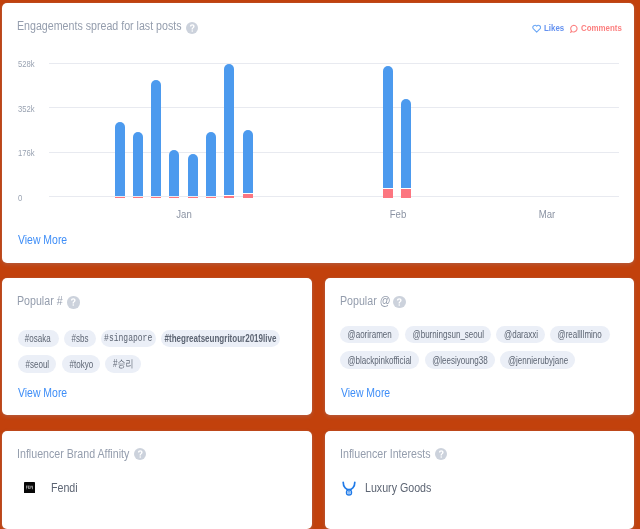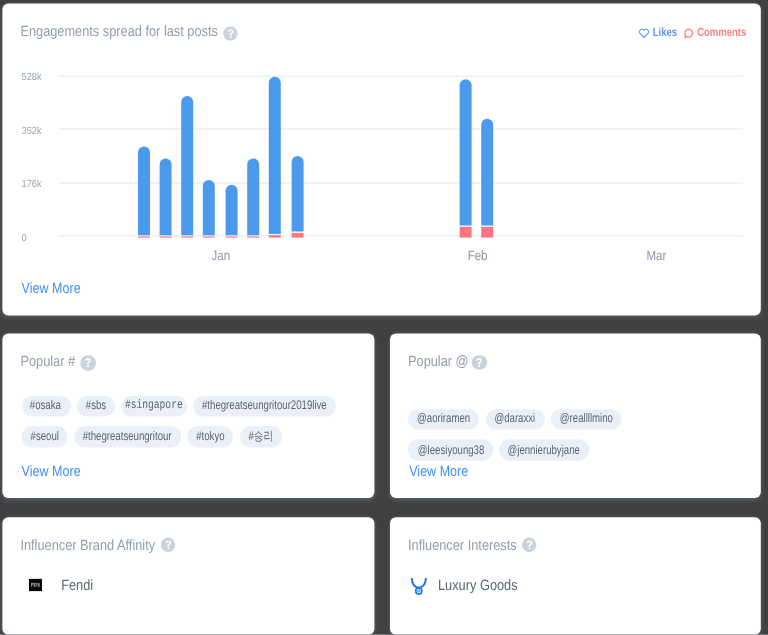--- a/index.html
+++ b/index.html
@@ -1,18 +1,18 @@
 <!DOCTYPE html>
 <html><head>
 <meta charset="utf-8">
 <style>
   html,body{margin:0;padding:0;}
   body{width:640px;height:529px;background:#f9fafd;
        font-family:"Liberation Sans",sans-serif;-webkit-font-smoothing:antialiased;}
-  .page{position:relative;width:640px;height:529px;overflow:hidden;background:#404040;}
+  .page{position:relative;width:640px;height:529px;overflow:hidden;background:#c2410c;}
 
   .card{position:absolute;background:#ffffff;border-radius:5px;
         box-shadow:0 2px 4px rgba(150,165,195,.20), 0 0 3px rgba(150,165,195,.16);}
 
   .card-title{position:absolute;font-size:12.3px;color:#949dad;white-space:nowrap;
               display:inline-block;transform:scaleX(.866);transform-origin:0 50%;}
   .help{position:absolute;width:12.5px;height:12.5px;border-radius:50%;
         background:#ccd2dc;}
   .help svg{display:block;}
 
@@ -152,62 +152,65 @@
         <div class="tagrow">
           <div class="tag" style="width: 40.8741px;">
             <span>#osaka</span>
           </div>
           <div class="tag" style="width: 31.9478px;">
             <span>#sbs</span>
           </div>
           <div class="tag" style="width: 54.6977px; font-family: Liberation Mono, monospace;">
             <span>#singapore</span>
           </div>
-          <div class="tag" style="width: 118.918px;">
+          <div class="tag" style="width: 118.918px; font-weight: bold;">
             <span>#thegreatseungritour2019live</span>
           </div>
         </div>
         <div class="tagrow">
           <div class="tag" style="width: 38.6425px;">
             <span>#seoul</span>
-          </div>
-          <div class="tag" style="width: 89.0276px;">
-            <span>#thegreatseungritour</span>
           </div>
           <div class="tag" style="width: 38.6425px;">
             <span>#tokyo</span>
           </div>
           <div class="tag" style="width: 35.5063px;">
             <span>#승리</span>
           </div>
         </div>
       </div>
     <div class="viewmore" style="left:16.4px;top:108.7px;">View More</div>
   </div>
 
   <div class="card" id="at-card">
     <div class="card-title" style="left:15.2px;top:16px;">Popular @</div>
     <div class="help" style="left:68.5px;top:18.3px;">
         <svg width="12.5" height="12.5" viewBox="0 0 25 25">
           <path d="M12.5 4.7 C9.7 4.7 7.9 6.4 7.8 8.9 L10.6 8.9 C10.7 7.7 11.4 7.0 12.5 7.0 C13.6 7.0 14.3 7.7 14.3 8.8 C14.3 9.6 13.9 10.1 12.9 10.9 C11.5 12.0 11.1 12.9 11.1 14.3 L11.1 15.1 L13.9 15.1 L13.9 14.5 C13.9 13.5 14.2 13.0 15.3 12.2 C16.6 11.2 17.2 10.3 17.2 8.7 C17.2 6.3 15.4 4.7 12.5 4.7 Z M12.5 16.3 A1.65 1.65 0 1 0 12.5 19.6 A1.65 1.65 0 1 0 12.5 16.3 Z" fill="#ffffff"></path>
         </svg>
       </div>
-    <div class="tags" id="at-tags" style="top:63px;">
+    <div class="tags" id="at-tags" style="top:48px;">
         <div class="tagrow">
           <div class="tag" style="width: 59.2573px;">
             <span>@aoriramen</span>
           </div>
+          <div class="tag" style="width: 86.4824px;">
+            <span>@burningsun_seoul</span>
+          </div>
           <div class="tag" style="width: 49.0042px;">
             <span>@daraxxi</span>
           </div>
           <div class="tag" style="width: 59.2573px; text-align: right;">
             <span>@reallllmino</span>
           </div>
         </div>
         <div class="tagrow">
+          <div class="tag" style="width: 79.1846px;">
+            <span>@blackpinkofficial</span>
+          </div>
           <div class="tag" style="width: 70.4272px;">
             <span>@leesiyoung38</span>
           </div>
           <div class="tag" style="width: 75.3246px;">
             <span>@jennierubyjane</span>
           </div>
         </div>
       </div>
     <div class="viewmore" style="left:16.4px;top:108.7px;">View More</div>
   </div>

